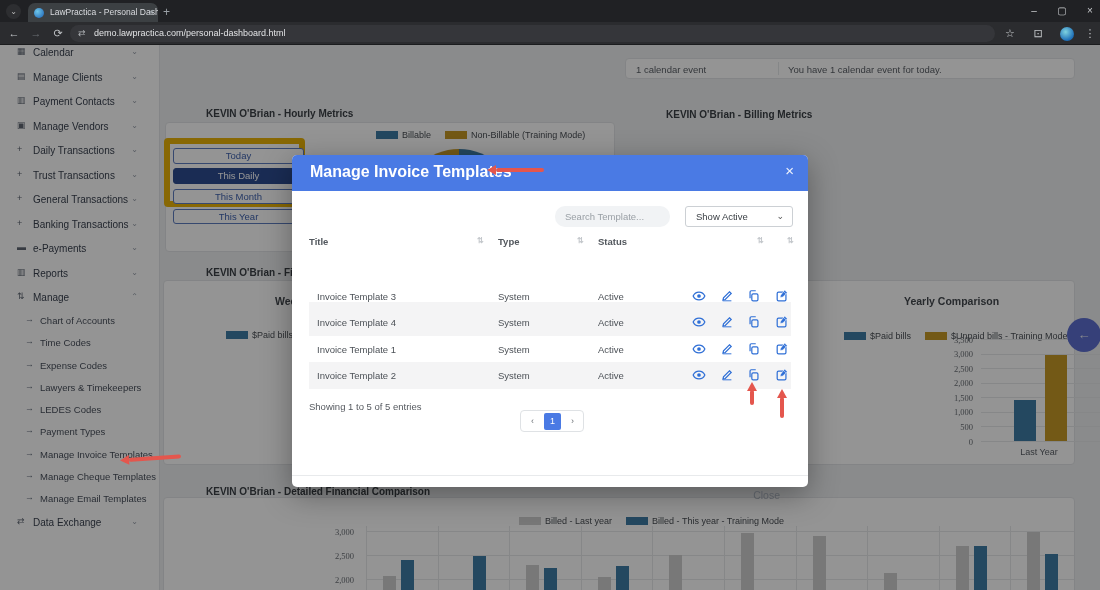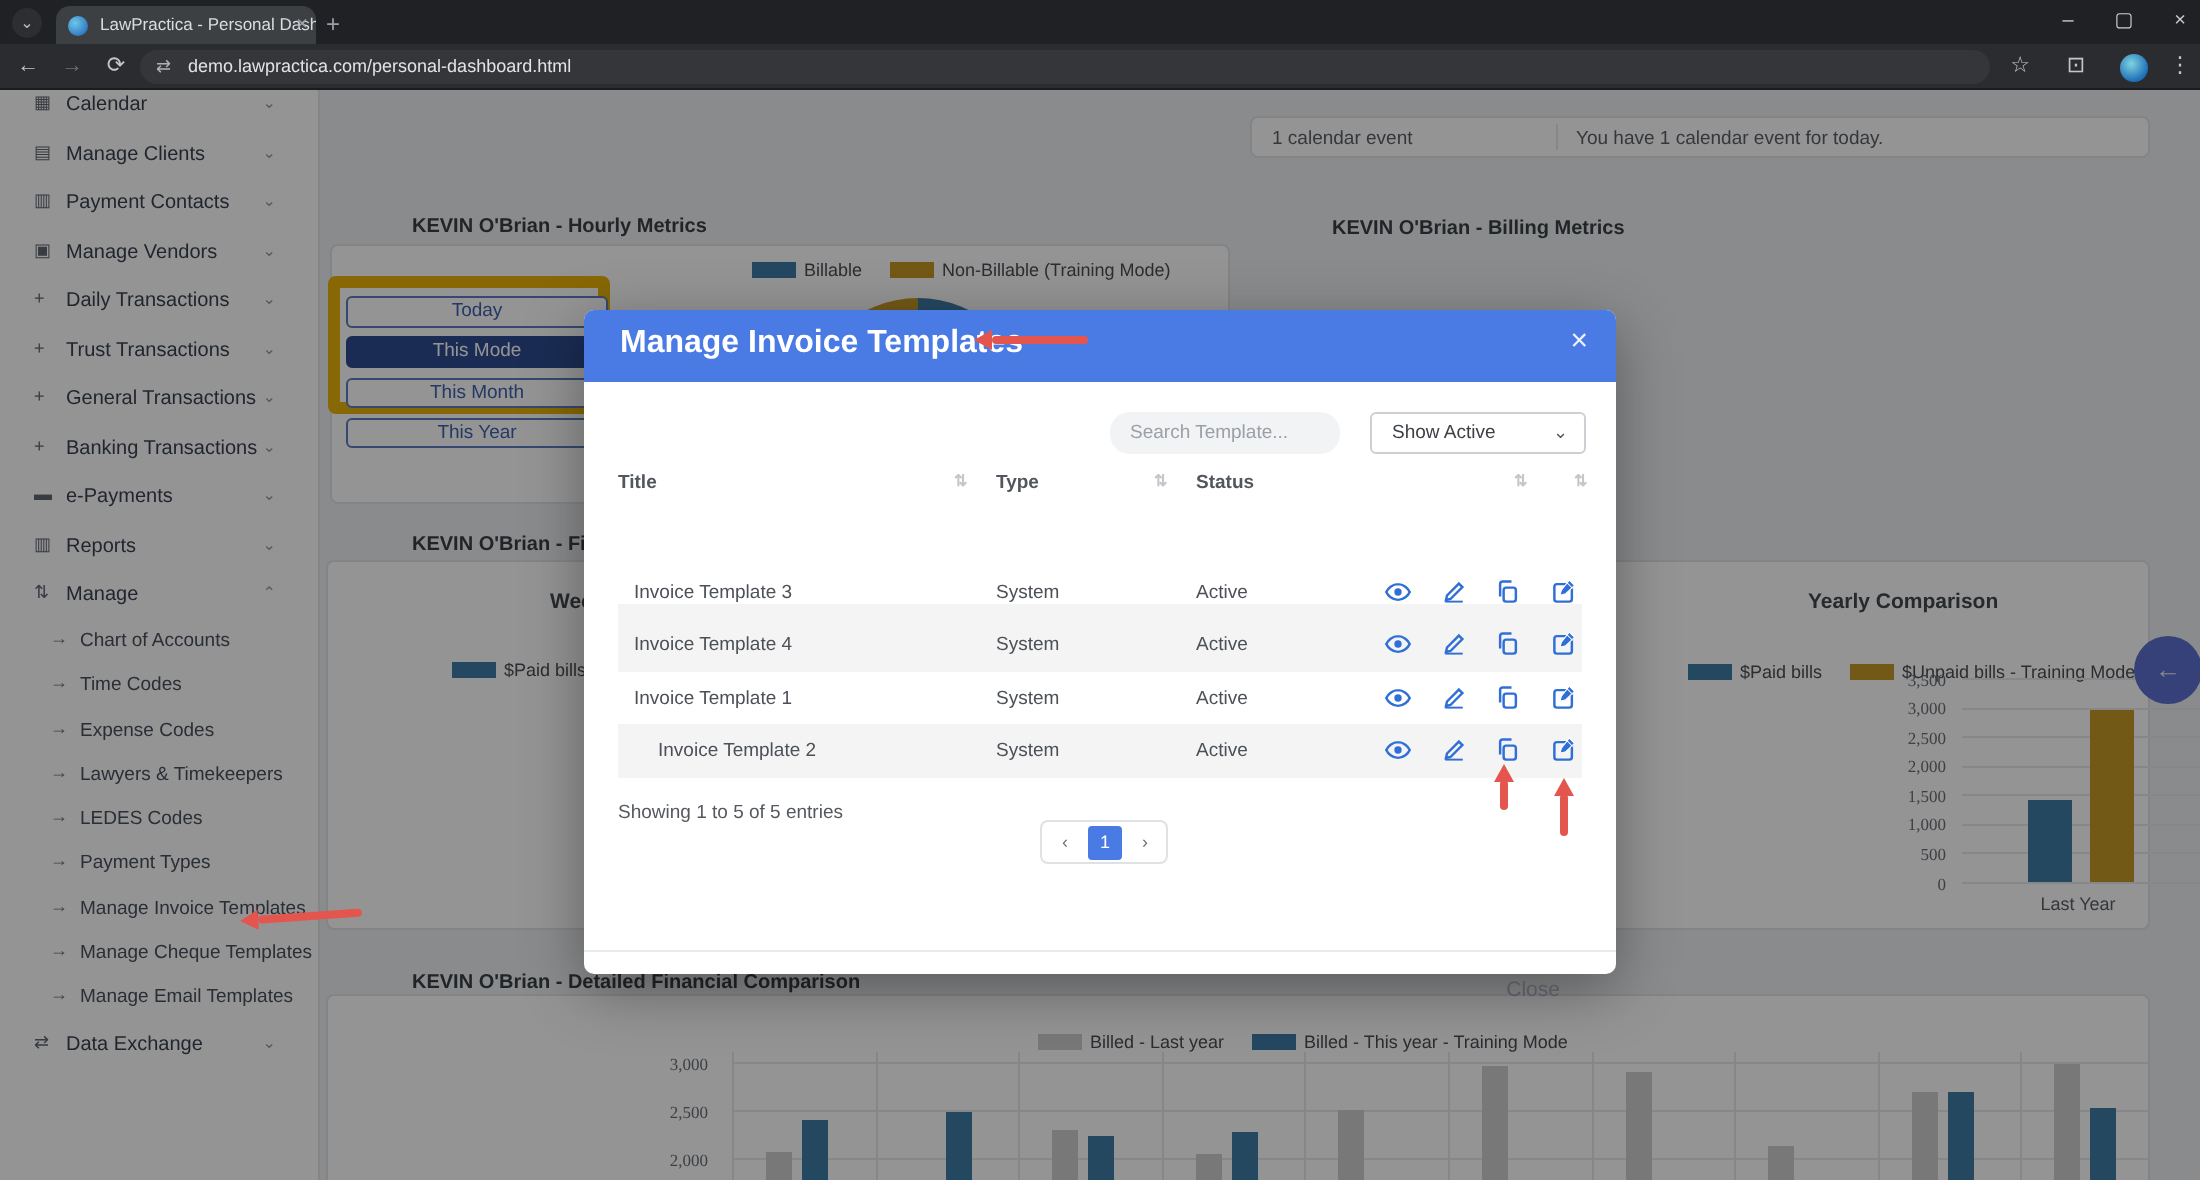--- a/index.html
+++ b/index.html
@@ -224,21 +224,21 @@
     </div>
 
     <div class="h-sec" style="left:5px;top:63px">KEVIN O'Brian - Hourly Metrics</div>
     <div class="h-sec" style="left:465px;top:64px">KEVIN O'Brian - Billing Metrics</div>
     <div class="h-sec" style="left:5px;top:222px">KEVIN O'Brian - Financial Comparison</div>
     <div class="h-sec" style="left:5px;top:441px">KEVIN O'Brian - Detailed Financial Comparison</div>
 
     <div class="card" style="left:5px;top:77px;width:450px;height:130px">
       <div style="position:absolute;left:-2px;top:15px;width:141px;height:69px;border:6px solid #eab308;border-radius:4px" id="tbtn-box">
           <div class="tbtn" style="top: 4px;">Today</div>
-          <div class="tbtn sel" style="top: 24.3px;">This Mode</div>
+          <div class="tbtn sel" style="top: 24.3px;">This Daily</div>
           <div class="tbtn" style="top: 44.6px;">This Month</div>
           <div class="tbtn" style="top: 64.9px;">This Year</div>
         </div>
       <div class="legend" style="left:210px;top:7px" id="pie-legend">
           <span><span class="sw" style="background:#3e7ca6"></span>Billable</span>
           <span><span class="sw" style="background:#c79a27"></span>Non-Billable (Training Mode)</span>
         </div>
       <div id="pie" style="position: absolute; left: 236px; top: 26px; width: 114px; height: 114px; border-radius: 50%; background: conic-gradient(rgb(62, 124, 166) 0deg, rgb(62, 124, 166) 216deg, rgb(199, 154, 39) 216deg, rgb(199, 154, 39) 360deg);"></div>
     </div>
 
@@ -437,21 +437,21 @@
           <span class="acticon" style="left:438px"><svg viewBox="0 0 16 16" width="14" height="14">
               <rect x="5.5" y="5.5" width="7" height="8" rx="1.5" fill="none" stroke="#2f6fd6" stroke-width="1.4"></rect>
               <path d="M3.5 10.5v-7a1.5 1.5 0 0 1 1.5-1.5h5" fill="none" stroke="#2f6fd6" stroke-width="1.4"></path>
             </svg></span>
           <span class="acticon" style="left:465.5px"><svg viewBox="0 0 16 16" width="14" height="14">
               <rect x="2.5" y="3.5" width="10" height="10" rx="1.5" fill="none" stroke="#2f6fd6" stroke-width="1.4"></rect>
               <path d="M9.5 2.5l3.5 3.5M11 1.2l3 3L9 9l-3.3.8L6.5 7z" fill="#2f6fd6" stroke="#fff" stroke-width="0.6"></path>
             </svg></span>
         </div>
         <div class="trow odd" style="top: 207px;">
-          <span class="c" style="left:20px">Invoice Template 2</span>
+          <span class="c" style="left:8px">Invoice Template 2</span>
           <span class="c" style="left:189px">System</span>
           <span class="c" style="left:289px">Active</span>
           <span class="acticon" style="left:383px"><svg viewBox="0 0 16 16" width="14" height="14">
               <path d="M8 3.5C4.8 3.5 2.2 6 1.3 8c.9 2 3.5 4.5 6.7 4.5s5.8-2.5 6.7-4.5C13.8 6 11.2 3.5 8 3.5z" fill="none" stroke="#2f6fd6" stroke-width="1.4"></path>
               <circle cx="8" cy="8" r="2.1" fill="#2f6fd6"></circle>
             </svg></span>
           <span class="acticon" style="left:410.5px"><svg viewBox="0 0 16 16" width="14" height="14">
               <path d="M10.8 3.2l2 2L6 12l-2.6.6L4 10z" fill="none" stroke="#2f6fd6" stroke-width="1.4"></path>
               <path d="M3 13.5h10" stroke="#2f6fd6" stroke-width="1.1"></path>
             </svg></span>

